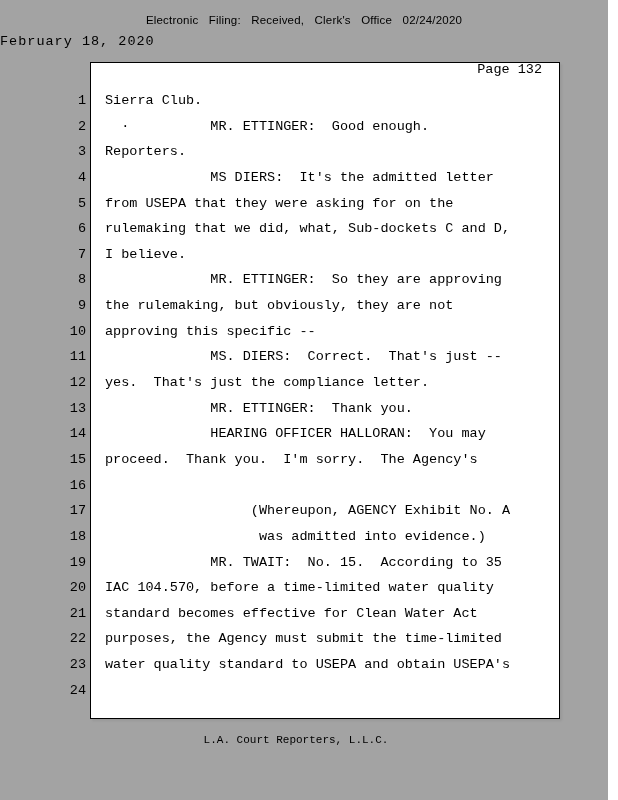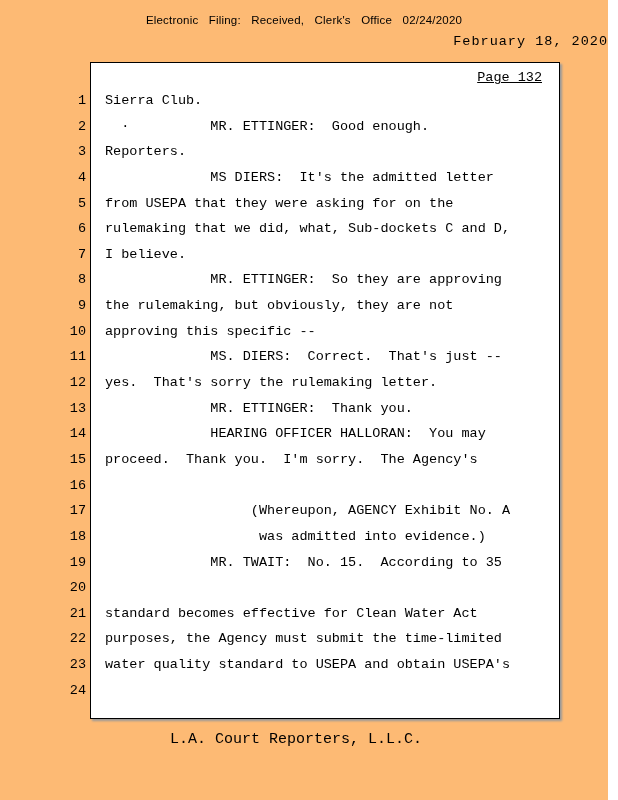--- a/index.html
+++ b/index.html
@@ -4,61 +4,60 @@
 <style>
   html, body {
     margin: 0;
     padding: 0;
     background: #ffffff;
   }
   .canvas {
     position: relative;
     width: 608px;
     height: 800px;
-    background: #fdba74;
+    background: #a3a3a3;
     color: #000000;
     font-family: "Liberation Mono", monospace;
     overflow: hidden;
   }
   .filing-line {
     position: absolute;
     top: 14px;
     left: 0;
     right: 0;
     text-align: center;
     font-family: "Liberation Sans", sans-serif;
     font-size: 11.5px;
     word-spacing: 7px;
     letter-spacing: 0.2px;
   }
   .date-line {
     position: absolute;
     top: 34px;
     left: 0;
     right: 0;
-    text-align: right;
+    text-align: left;
     font-size: 13.5px;
     letter-spacing: 1px;
   }
   .page-box {
     position: absolute;
     left: 90px;
     top: 62px;
     width: 468px;
     height: 655px;
     border: 1px solid #000000;
     background: #ffffff;
     box-shadow: 2px 2px 2px #999999;
   }
   .page-label {
     position: absolute;
-    top: 70px;
+    top: 62px;
     right: 66px;
     font-size: 13.5px;
-    text-decoration: underline;
   }
   .lines {
     position: absolute;
     top: 93px;
     left: 0;
     width: 100%;
   }
   .line-row {
     position: relative;
     height: 25.65px;
@@ -77,21 +76,21 @@
     top: 0;
     white-space: pre;
     font-size: 13.5px;
   }
   .footer {
     position: absolute;
     top: 732px;
     left: 0;
     right: 16px;
     text-align: center;
-    font-size: 15px;
+    font-size: 11px;
     line-height: 16px;
   }
 </style>
 </head>
 <body>
 
 <div class="canvas">
 
   <div class="filing-line">Electronic Filing: Received, Clerk's Office 02/24/2020</div>
 
@@ -141,21 +140,21 @@
       <div class="line-row">
         <span class="line-num">10</span>
         <span class="line-text">approving this specific --</span>
       </div>
       <div class="line-row">
         <span class="line-num">11</span>
         <span class="line-text">             MS. DIERS:  Correct.  That's just --</span>
       </div>
       <div class="line-row">
         <span class="line-num">12</span>
-        <span class="line-text">yes.  That's sorry the rulemaking letter.</span>
+        <span class="line-text">yes.  That's just the compliance letter.</span>
       </div>
       <div class="line-row">
         <span class="line-num">13</span>
         <span class="line-text">             MR. ETTINGER:  Thank you.</span>
       </div>
       <div class="line-row">
         <span class="line-num">14</span>
         <span class="line-text">             HEARING OFFICER HALLORAN:  You may</span>
       </div>
       <div class="line-row">
@@ -172,20 +171,21 @@
       <div class="line-row">
         <span class="line-num">18</span>
         <span class="line-text">                   was admitted into evidence.)</span>
       </div>
       <div class="line-row">
         <span class="line-num">19</span>
         <span class="line-text">             MR. TWAIT:  No. 15.  According to 35</span>
       </div>
       <div class="line-row">
         <span class="line-num">20</span>
+        <span class="line-text">IAC 104.570, before a time-limited water quality</span>
       </div>
       <div class="line-row">
         <span class="line-num">21</span>
         <span class="line-text">standard becomes effective for Clean Water Act</span>
       </div>
       <div class="line-row">
         <span class="line-num">22</span>
         <span class="line-text">purposes, the Agency must submit the time-limited</span>
       </div>
       <div class="line-row">

